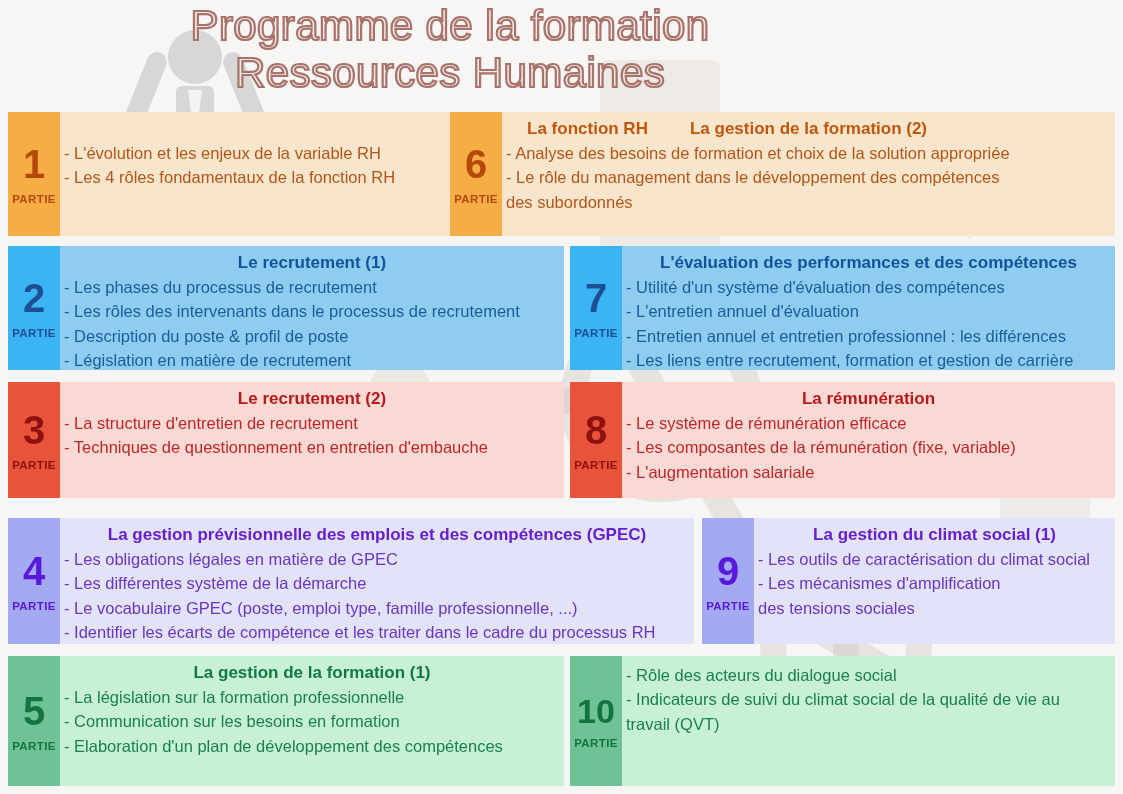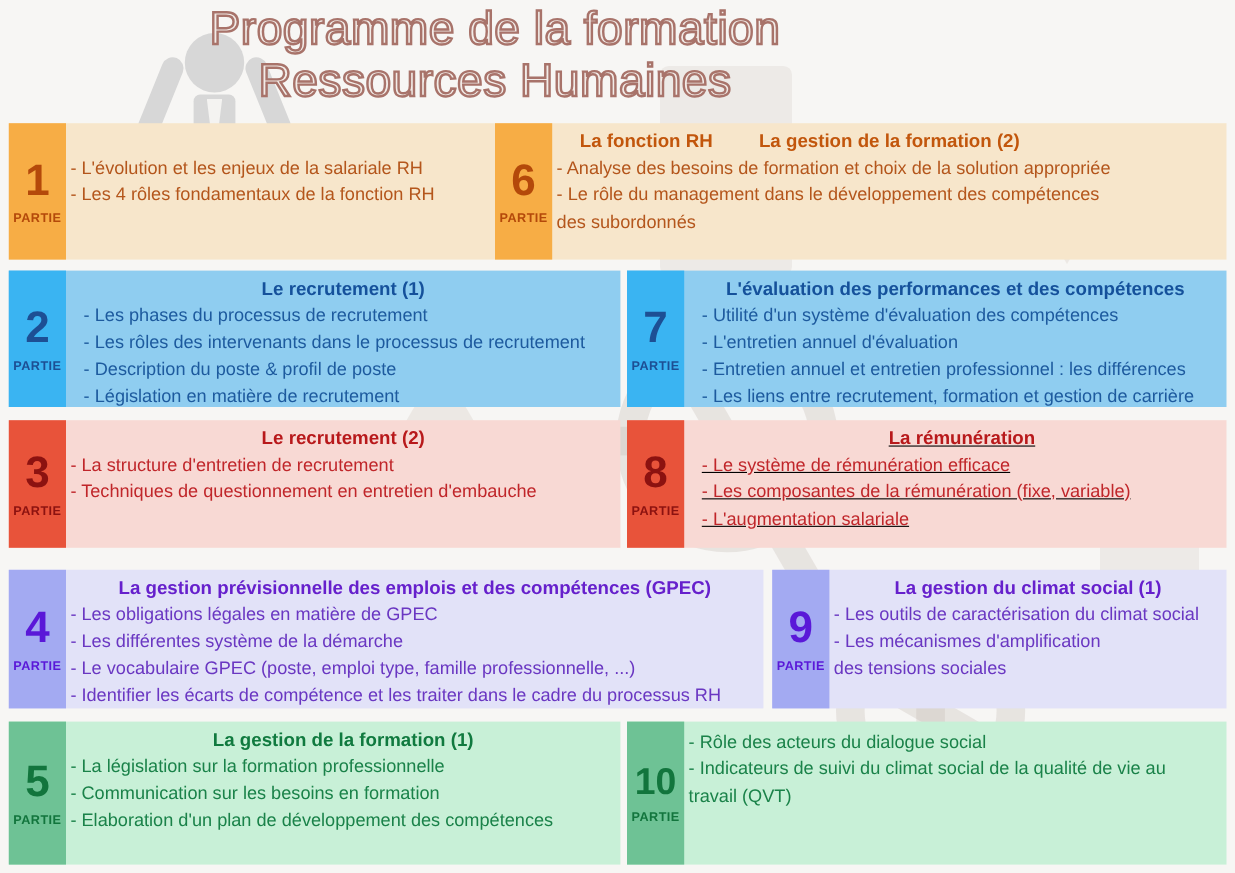--- a/index.html
+++ b/index.html
@@ -102,21 +102,21 @@
   .t-orange .panel-bg{background:#f7e6cb;}
   .t-orange .badge{background:#f7ad45;}
   .t-orange .badge .num,.t-orange .badge .partie{color:#b4490a;}
   .t-orange .sec-title{color:#c2560c;}
   .t-orange .bullet{color:#b4561c;}
 
   .t-blue .panel-bg{background:#8fcdf0;}
   .t-blue .badge{background:#3ab4f2;}
   .t-blue .badge .num,.t-blue .badge .partie{color:#1d4f94;}
   .t-blue .sec-title{color:#15519b;}
-  .t-blue .bullet{color:#1d5a9e;margin-left:12px;}
+  .t-blue .bullet{color:#1d5a9e;}
 
   .t-red .panel-bg{background:#f8d9d4;}
   .t-red .badge{background:#e8533a;}
   .t-red .badge .num,.t-red .badge .partie{color:#8c1210;}
   .t-red .sec-title{color:#b8191b;}
   .t-red .bullet{color:#c0262a;}
 
   .t-purple .panel-bg{background:#e2e2f8;}
   .t-purple .badge{background:#a3aaf2;}
   .t-purple .badge .num,.t-purple .badge .partie{color:#5a18d8;}
@@ -158,21 +158,21 @@
 <div id="rows">
     <div class="row" style="top: 112px; height: 124px;">
       <div class="panel t-orange" style="left: 0px; width: 1107px; top: 0px; height: 124px;">
         <div class="panel-bg"></div>
         <div class="badge">
           <div class="num">1</div>
           <div class="partie">PARTIE</div>
         </div>
         <div class="content" style="left: 56px; right: 4px;">
           <div class="sec-title">La fonction RH</div>
-          <div class="bullet">- L'évolution et les enjeux de la salariale RH</div>
+          <div class="bullet">- L'évolution et les enjeux de la variable RH</div>
           <div class="bullet">- Les 4 rôles fondamentaux de la fonction RH</div>
         </div>
       </div>
       <div class="panel t-orange" style="left: 442px; width: 665px; top: 0px; height: 124px;">
         <div class="badge">
           <div class="num">6</div>
           <div class="partie">PARTIE</div>
         </div>
         <div class="content" style="left: 56px; right: 4px;">
           <div class="sec-title">La gestion de la formation (2)</div>
@@ -224,21 +224,21 @@
           <div class="bullet">- La structure d'entretien de recrutement</div>
           <div class="bullet">- Techniques de questionnement en entretien d'embauche</div>
         </div>
       </div>
       <div class="panel t-red" style="left: 562px; width: 545px; top: 0px; height: 116px;">
         <div class="panel-bg"></div>
         <div class="badge">
           <div class="num">8</div>
           <div class="partie">PARTIE</div>
         </div>
-        <div class="content" style="left: 68px; right: 4px; text-decoration: underline;">
+        <div class="content" style="left: 56px; right: 4px;">
           <div class="sec-title">La rémunération</div>
           <div class="bullet">- Le système de rémunération efficace</div>
           <div class="bullet">- Les composantes de la rémunération (fixe, variable)</div>
           <div class="bullet">- L'augmentation salariale</div>
         </div>
       </div>
     </div>
     <div class="row" style="top: 518px; height: 126px;">
       <div class="panel t-purple" style="left: 0px; width: 686px; top: 0px; height: 126px;">
         <div class="panel-bg"></div>

